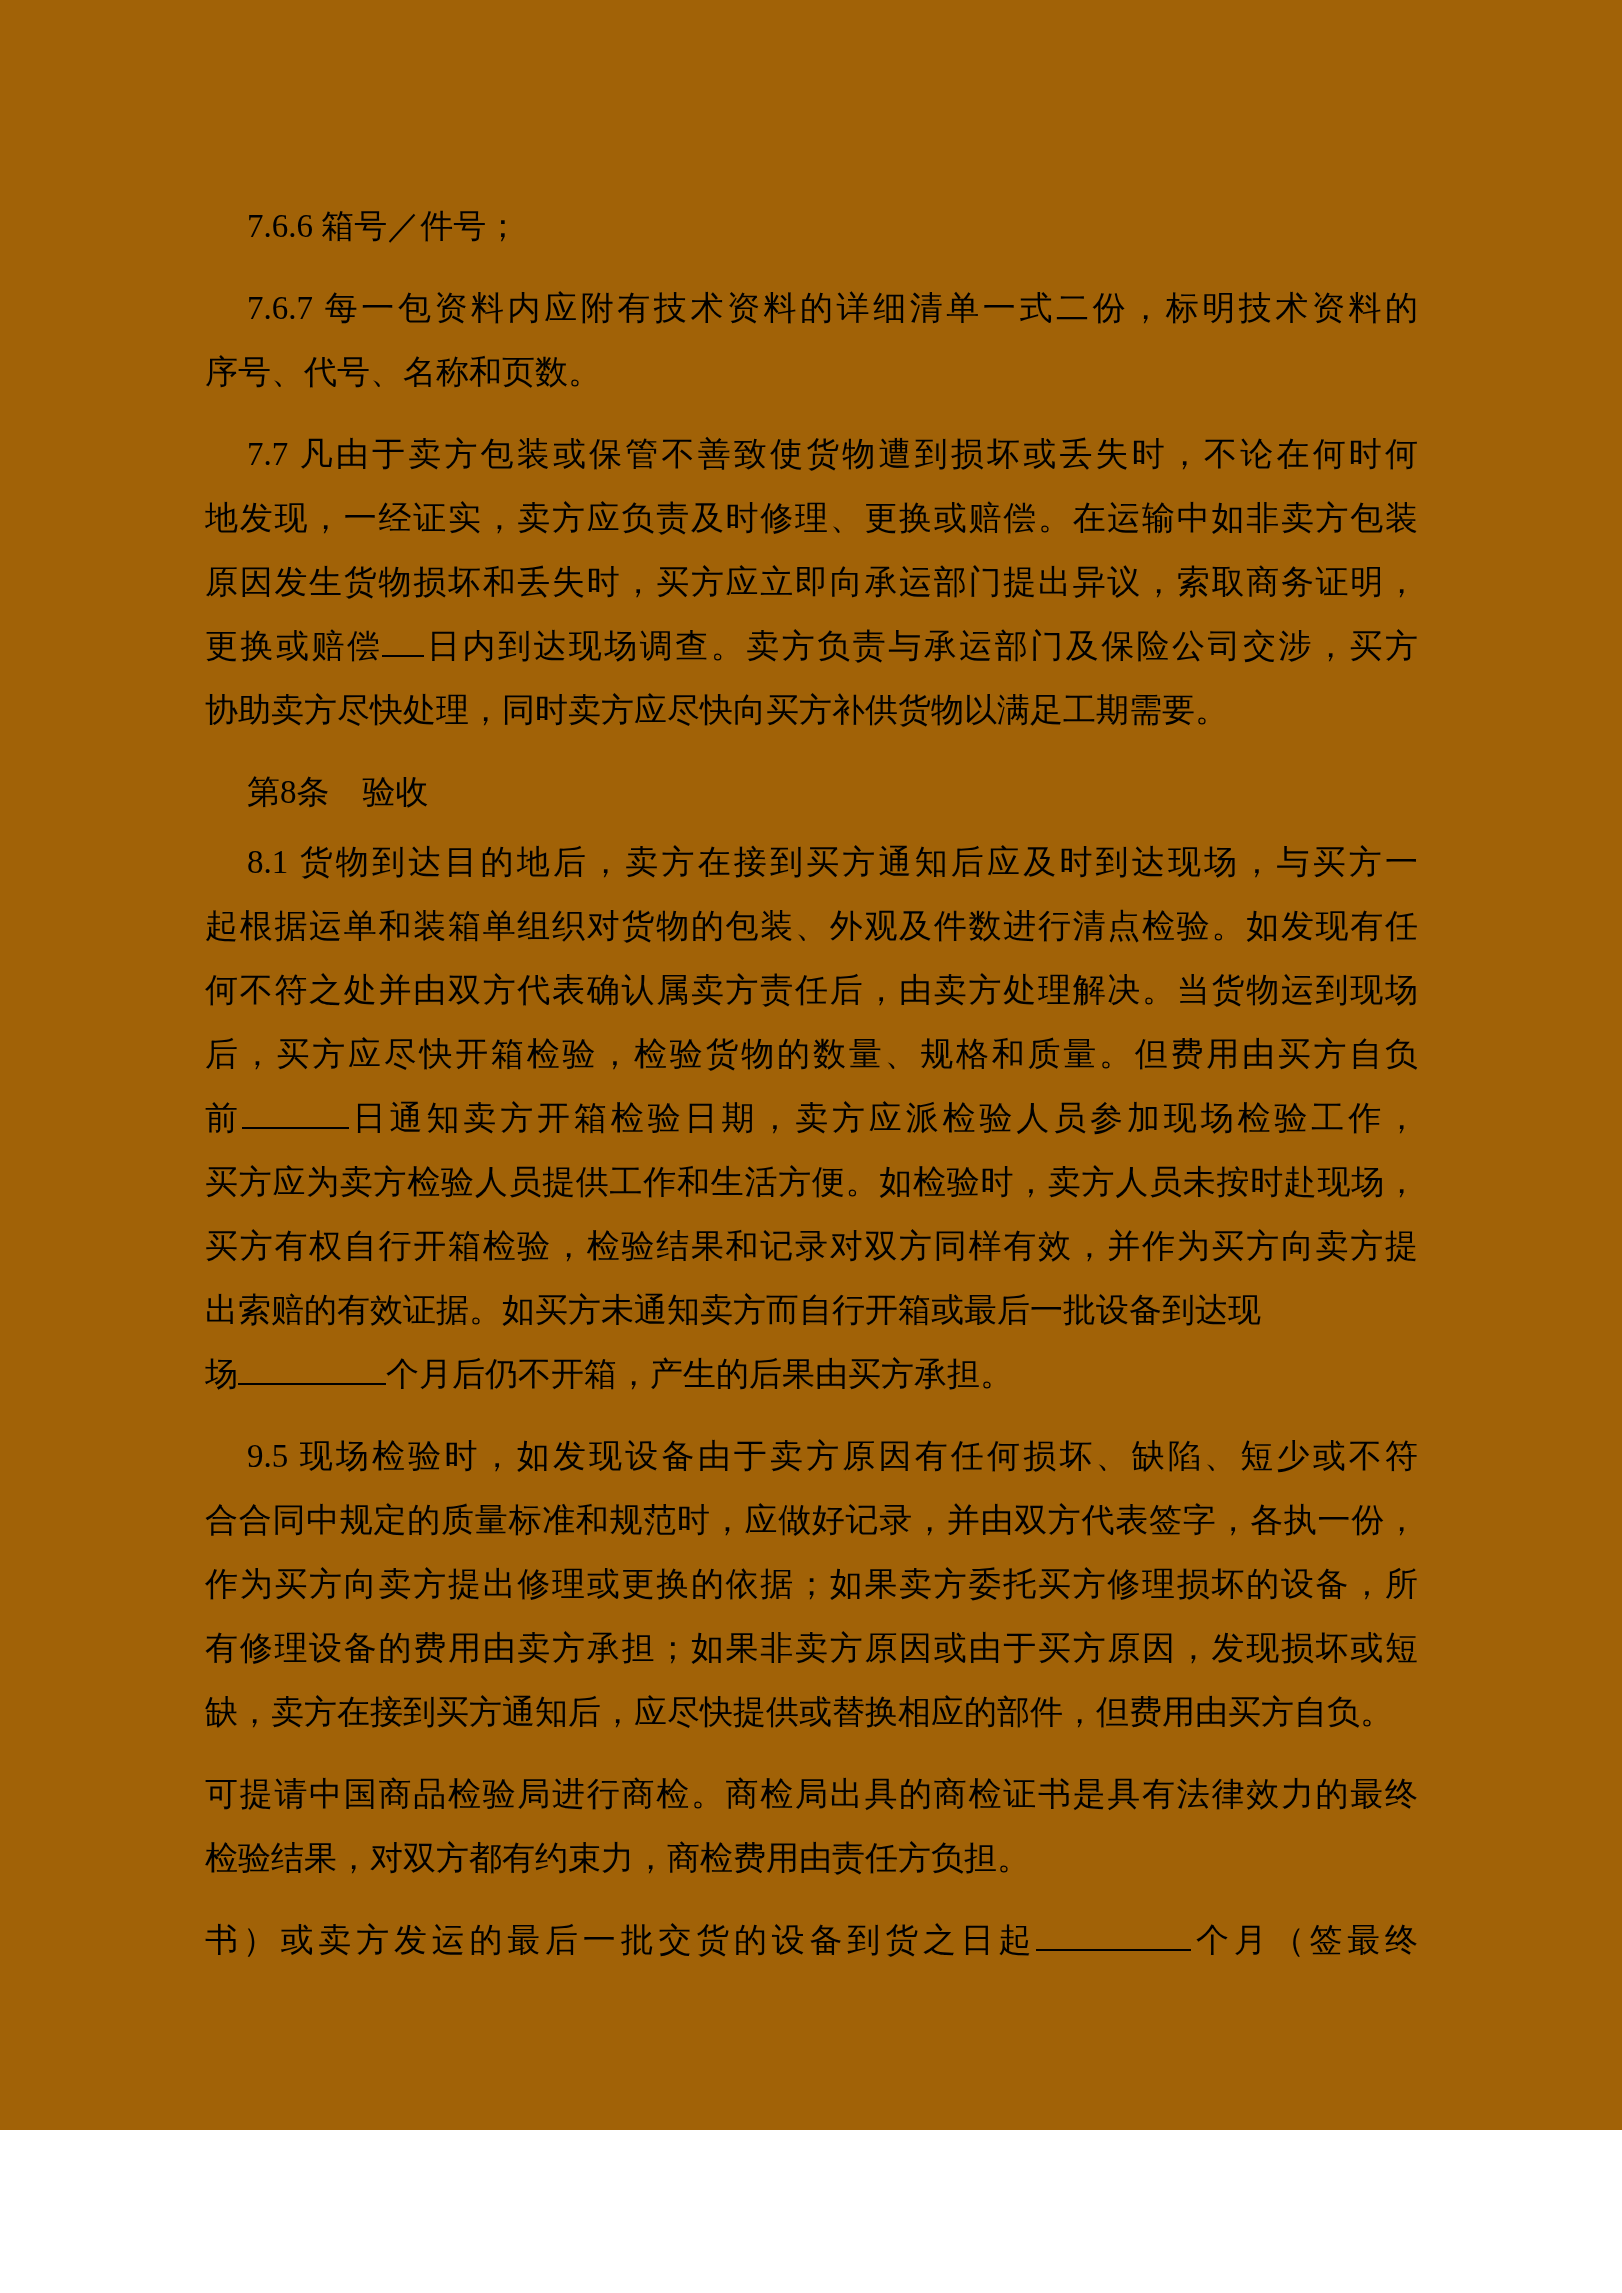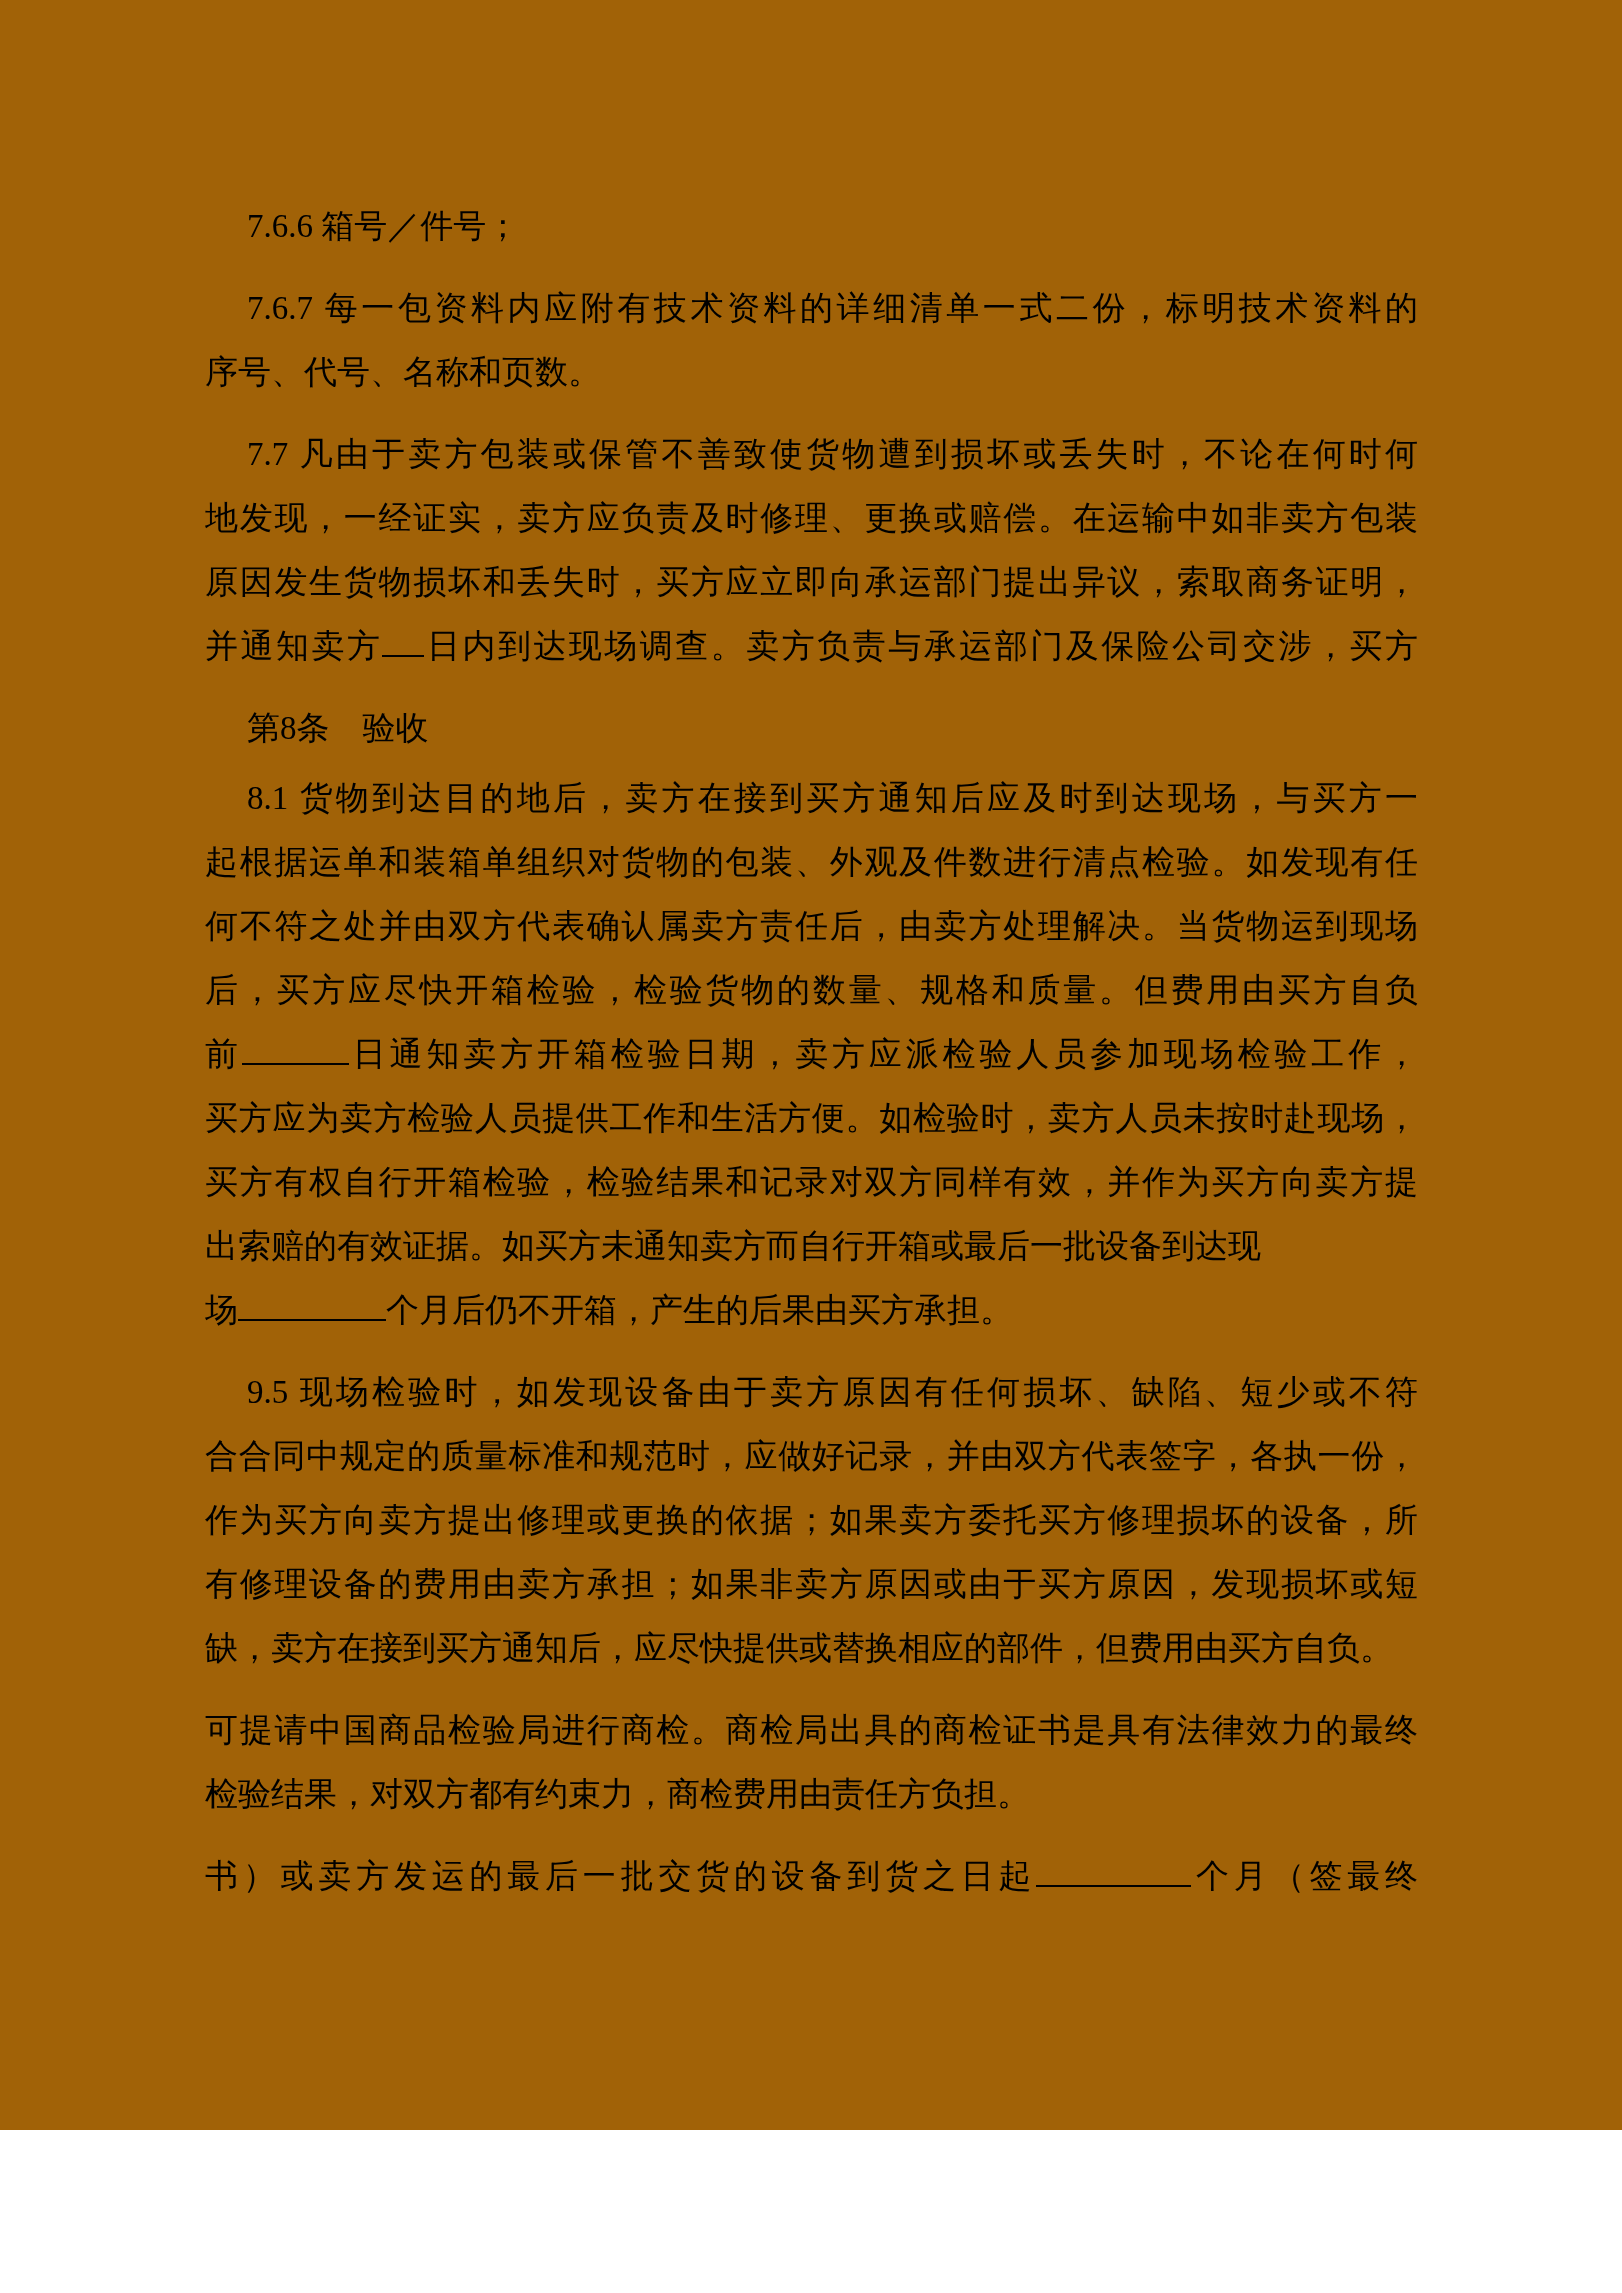--- a/index.html
+++ b/index.html
@@ -60,21 +60,22 @@
         <div class="line indent"><span>7.6.6 箱号／件号；</span></div>
       </div>
       <div class="para">
         <div class="line justify indent"><span>7.6.7 每一包资料内应附有技术资料的详细清单一式二份，标明技术资料的</span></div>
         <div class="line"><span>序号、代号、名称和页数。</span></div>
       </div>
       <div class="para">
         <div class="line justify indent"><span>7.7 凡由于卖方包装或保管不善致使货物遭到损坏或丢失时，不论在何时何</span></div>
         <div class="line justify"><span>地发现，一经证实，卖方应负责及时修理、更换或赔偿。在运输中如非卖方包装</span></div>
         <div class="line justify"><span>原因发生货物损坏和丢失时，买方应立即向承运部门提出异议，索取商务证明，</span></div>
-        <div class="line justify"><span>并通知卖方</span><span class="blank" style="width: 42px;"></span><span>日内到达现场调查。卖方负责与承运部门及保险公司交涉，买方</span></div>
+        <div class="line justify"><span>更换或赔偿</span><span class="blank" style="width: 42px;"></span><span>日内到达现场调查。卖方负责与承运部门及保险公司交涉，买方</span></div>
+        <div class="line"><span>协助卖方尽快处理，同时卖方应尽快向买方补供货物以满足工期需要。</span></div>
       </div>
       <div class="para heading">
         <div class="line indent"><span>第8条　验收</span></div>
       </div>
       <div class="para">
         <div class="line justify indent"><span>8.1 货物到达目的地后，卖方在接到买方通知后应及时到达现场，与买方一</span></div>
         <div class="line justify"><span>起根据运单和装箱单组织对货物的包装、外观及件数进行清点检验。如发现有任</span></div>
         <div class="line justify"><span>何不符之处并由双方代表确认属卖方责任后，由卖方处理解决。当货物运到现场</span></div>
         <div class="line justify"><span>后，买方应尽快开箱检验，检验货物的数量、规格和质量。但费用由买方自负</span></div>
         <div class="line justify"><span>前</span><span class="blank" style="width: 107px;"></span><span>日通知卖方开箱检验日期，卖方应派检验人员参加现场检验工作，</span></div>

